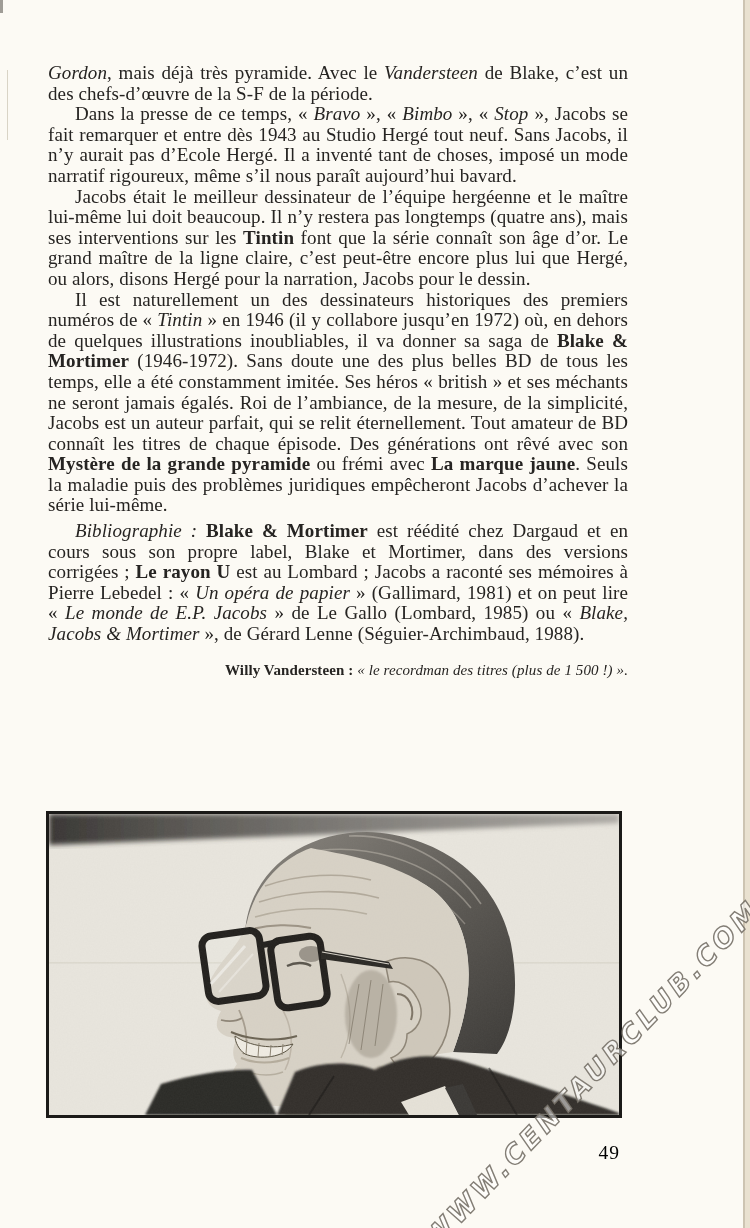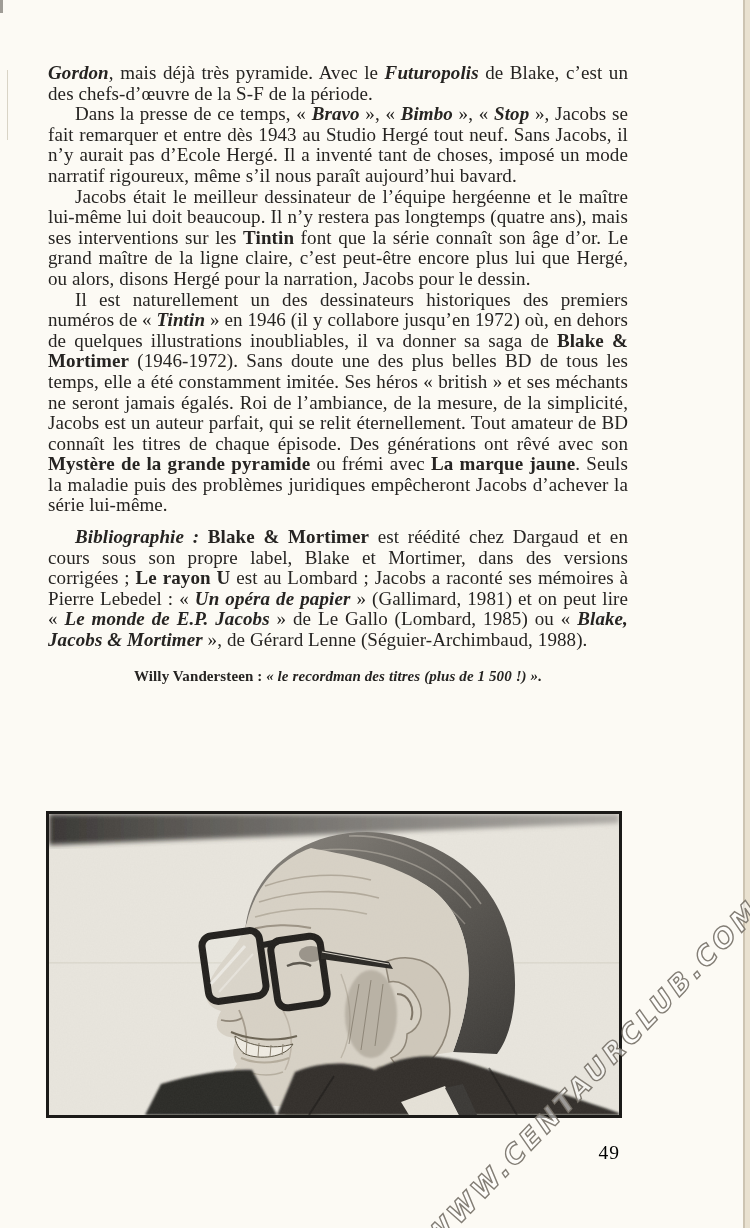--- a/index.html
+++ b/index.html
@@ -16,26 +16,26 @@
   .left-smudge{position:absolute;left:7px;top:70px;width:1px;height:70px;background:#d9d4c6;}
 
   
   .text-block{
     position:absolute;left:48px;top:63px;width:580px;
     font-size:19px;line-height:20.6px;text-align:justify;
     letter-spacing:.1px;
   }
   .para{margin:0;}
   .indent{text-indent:27px;}
-  .biblio{margin-top:11px;}
+  .biblio{margin-top:5px;}
   .run-n{font-style:normal;font-weight:normal;}
-  .run-i{font-style:italic;font-weight:bold;}
+  .run-i{font-style:italic;}
   .run-b{font-weight:bold;}
   .note{
-    margin:16px 0 0 0;font-size:15px;line-height:18px;text-align:center;
+    margin:16px 0 0 0;font-size:15px;line-height:18px;text-align:right;
   }
 
   
   .photo-frame{
     position:absolute;left:46px;top:811px;margin:0;
     width:570px;height:301px;border:3px solid #1b1a18;
     background:#e9e6de;
   }
   .photo-frame svg{display:block;}
 
@@ -59,21 +59,21 @@
 </style>
 </head>
 <body>
 
 <div class="edge-outer"></div>
 <div class="edge-line"></div>
 <div class="corner-mark"></div>
 <div class="left-smudge"></div>
 
 <main class="text-block">
-  <p class="para"><span class="run-i">Gordon</span><span class="run-n">, mais déjà très pyramide. Avec le </span><span class="run-i">Futuropolis</span><span class="run-n"> de Blake, c’est un des chefs-d’œuvre de la S-F de la période.</span></p>
+  <p class="para"><span class="run-i">Gordon</span><span class="run-n">, mais déjà très pyramide. Avec le </span><span class="run-i">Vandersteen</span><span class="run-n"> de Blake, c’est un des chefs-d’œuvre de la S-F de la période.</span></p>
   <p class="para indent"><span class="run-n">Dans la presse de ce temps, «&nbsp;</span><span class="run-i">Bravo</span><span class="run-n">&nbsp;», «&nbsp;</span><span class="run-i">Bimbo</span><span class="run-n">&nbsp;», «&nbsp;</span><span class="run-i">Stop</span><span class="run-n">&nbsp;», Jacobs se fait remarquer et entre dès 1943 au Studio Hergé tout neuf. Sans Jacobs, il n’y aurait pas d’Ecole Hergé. Il a inventé tant de choses, imposé un mode narratif rigoureux, même s’il nous paraît aujourd’hui bavard.</span></p>
   <p class="para indent"><span class="run-n">Jacobs était le meilleur dessinateur de l’équipe hergéenne et le maître lui-même lui doit beaucoup. Il n’y restera pas longtemps (quatre ans), mais ses interventions sur les </span><span class="run-b">Tintin</span><span class="run-n"> font que la série connaît son âge d’or. Le grand maître de la ligne claire, c’est peut-être encore plus lui que Hergé, ou alors, disons Hergé pour la narration, Jacobs pour le dessin.</span></p>
   <p class="para indent"><span class="run-n">Il est naturellement un des dessinateurs historiques des premiers numéros de «&nbsp;</span><span class="run-i">Tintin</span><span class="run-n">&nbsp;» en 1946 (il y collabore jusqu’en 1972) où, en dehors de quelques illustrations inoubliables, il va donner sa saga de </span><span class="run-b">Blake &amp; Mortimer</span><span class="run-n"> (1946-1972). Sans doute une des plus belles BD de tous les temps, elle a été constamment imitée. Ses héros «&nbsp;british&nbsp;» et ses méchants ne seront jamais égalés. Roi de l’ambiance, de la mesure, de la simplicité, Jacobs est un auteur parfait, qui se relit éternellement. Tout amateur de BD connaît les titres de chaque épisode. Des générations ont rêvé avec son </span><span class="run-b">Mystère de la grande pyramide</span><span class="run-n"> ou frémi avec </span><span class="run-b">La marque jaune</span><span class="run-n">. Seuls la maladie puis des problèmes juridiques empêcheront Jacobs d’achever la série lui-même.</span></p>
   <p class="para indent biblio"><span class="run-i">Bibliographie&nbsp;: </span><span class="run-b">Blake &amp; Mortimer</span><span class="run-n"> est réédité chez Dargaud et en cours sous son propre label, Blake et Mortimer, dans des versions corrigées&nbsp;; </span><span class="run-b">Le rayon U</span><span class="run-n"> est au Lombard&nbsp;; Jacobs a raconté ses mémoires à Pierre Lebedel&nbsp;: «&nbsp;</span><span class="run-i">Un opéra de papier</span><span class="run-n">&nbsp;» (Gallimard, 1981) et on peut lire «&nbsp;</span><span class="run-i">Le monde de E.P. Jacobs</span><span class="run-n">&nbsp;» de Le Gallo (Lombard, 1985) ou «&nbsp;</span><span class="run-i">Blake, Jacobs &amp; Mortimer</span><span class="run-n">&nbsp;», de Gérard Lenne (Séguier-Archimbaud, 1988).</span></p>
   <p class="note"><span class="run-b">Willy Vandersteen&nbsp;: </span><span class="run-i">«&nbsp;le recordman des titres (plus de 1&nbsp;500&nbsp;!)&nbsp;».</span></p>
 </main>
 
 <figure class="photo-frame">
   <svg width="570" height="301" viewBox="0 0 570 301" xmlns="http://www.w3.org/2000/svg">
     <defs>

